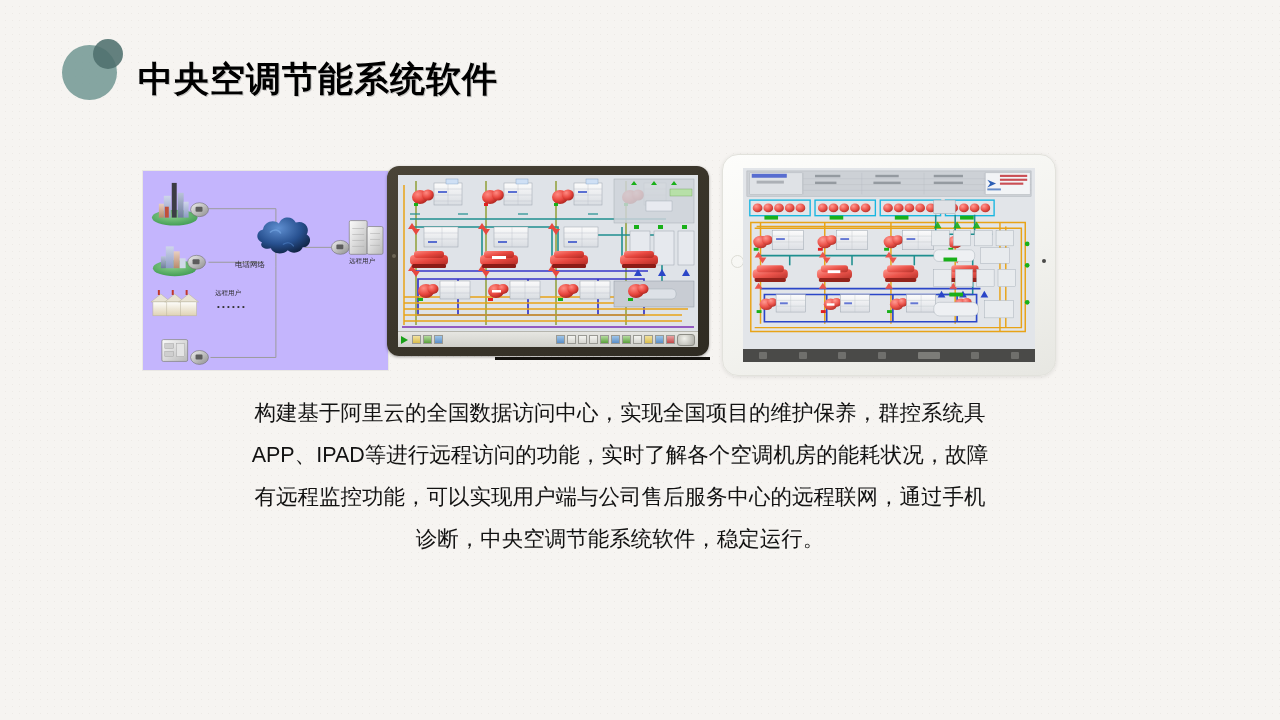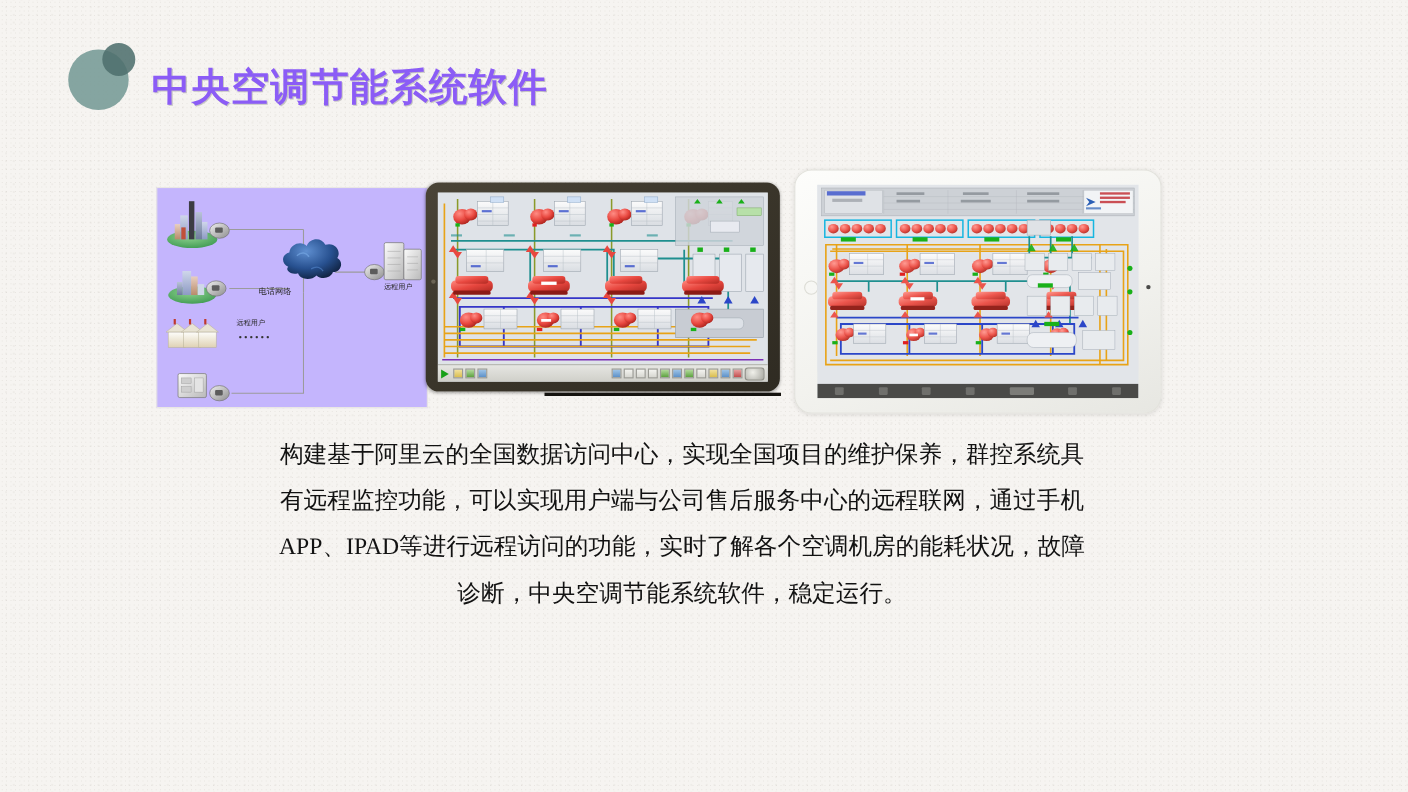--- a/index.html
+++ b/index.html
@@ -32,21 +32,21 @@
     opacity:.95;
   }
   .logo-small{
     position:absolute; left:33px; top:4px; width:30px; height:30px;
     border-radius:50%;
     background:#4e6f6d;
     opacity:.88;
   }
   .page-title{
     position:absolute; left:138px; top:56px;
-    font-size:35px; font-weight:bold; color:#8b5cf6;
+    font-size:35px; font-weight:bold; color:#000000;
     letter-spacing:1px;
     font-family:"DejaVu Sans","Liberation Sans",sans-serif;
     text-shadow:1px 1px 0 rgba(140,140,140,.45);
     white-space:nowrap;
   }
 
   
   .media-row{ position:absolute; left:0; top:148px; width:1280px; height:232px; }
 
   
@@ -152,21 +152,21 @@
   .ipad-botbar i{
     display:block; width:8px; height:7px;
     background:#6f6f6c; border-radius:1px;
   }
   .ipad-botbar i.wide{ width:22px; background:#7c7c78; }
 
   
   .body-copy{
     position:absolute; left:196px; top:392px; width:848px;
     text-align:center;
-    font-family:Liberation Serif, serif;
+    font-family:Liberation Sans, sans-serif;
     font-size:21.5px;
     line-height:42px;
     color:#121212;
   }
   .body-copy div{ white-space:nowrap; }
   .body-copy .ln4{ }
 </style>
 </head>
 <body>
 
@@ -935,16 +935,16 @@
         <i class="wide"></i>
         <i></i>
         <i></i>
       </div>
     </div>
   </div>
 </div>
 
 <div class="body-copy">
   <div>构建基于阿里云的全国数据访问中心，实现全国项目的维护保养，群控系统具</div>
+  <div>APP、IPAD等进行远程访问的功能，实时了解各个空调机房的能耗状况，故障</div>
   <div>有远程监控功能，可以实现用户端与公司售后服务中心的远程联网，通过手机</div>
-  <div>APP、IPAD等进行远程访问的功能，实时了解各个空调机房的能耗状况，故障</div>
   <div class="ln4">诊断，中央空调节能系统软件，稳定运行。</div>
 </div>
 
 </body></html>

